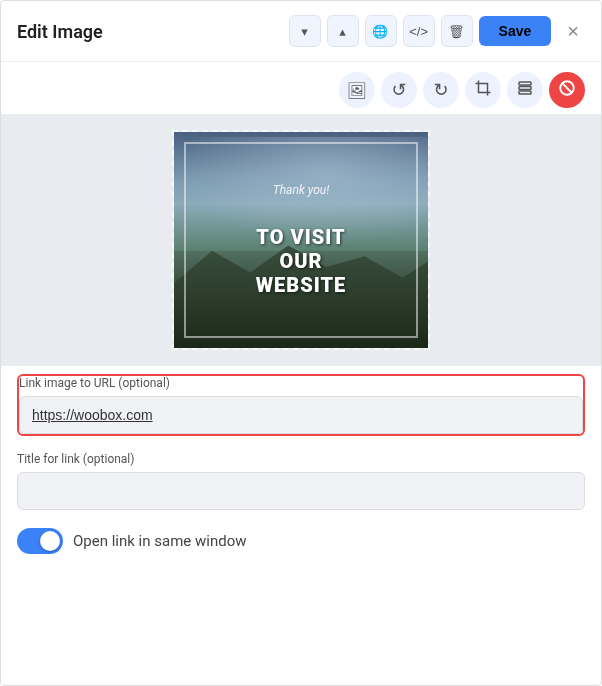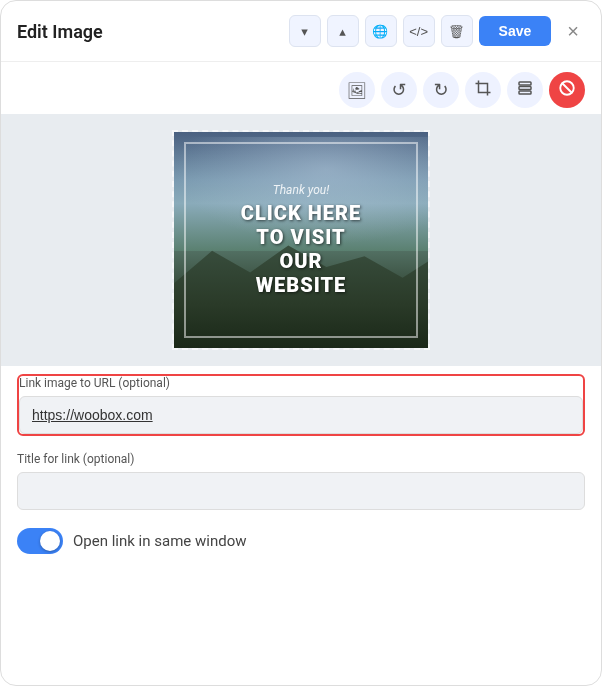--- a/index.html
+++ b/index.html
@@ -8,21 +8,21 @@
       background: #fff;
       width: 602px;
       min-height: 686px;
     }
 
     .modal {
       width: 602px;
       min-height: 686px;
       background: #fff;
       border: 1px solid #ddd;
-      border-radius: 16px;
+      border-radius: 4px;
       overflow: hidden;
       display: flex;
       flex-direction: column;
     }
 
     
     .header {
       display: flex;
       align-items: center;
       justify-content: space-between;
@@ -51,21 +51,21 @@
       display: flex;
       align-items: center;
       justify-content: center;
       cursor: pointer;
       color: #555;
       font-size: 13px;
     }
 
     .btn-save {
       background: #3b82f6;
-      color: #ffffff;
+      color: #000000;
       border: none;
       border-radius: 6px;
       padding: 7px 20px;
       font-size: 14px;
       font-weight: 600;
       cursor: pointer;
     }
 
     .close-btn {
       background: none;
@@ -339,21 +339,21 @@
 
   <div class="image-area">
     <div class="image-wrapper">
       <div class="image-placeholder">
         <div class="image-sky"></div>
         <div class="image-cloud-overlay"></div>
         <div class="image-mountains"></div>
         <div class="image-text-overlay">
           <div class="thank-you-text">Thank you!</div>
           <div class="cta-text">
-            <span>CLICK HERE</span><br>
+            <br>
             <span>TO VISIT</span><br>
             <span>OUR</span><br>
             <span>WEBSITE</span>
           </div>
         </div>
         <div class="image-border-overlay"></div>
       </div>
     </div>
   </div>
 

